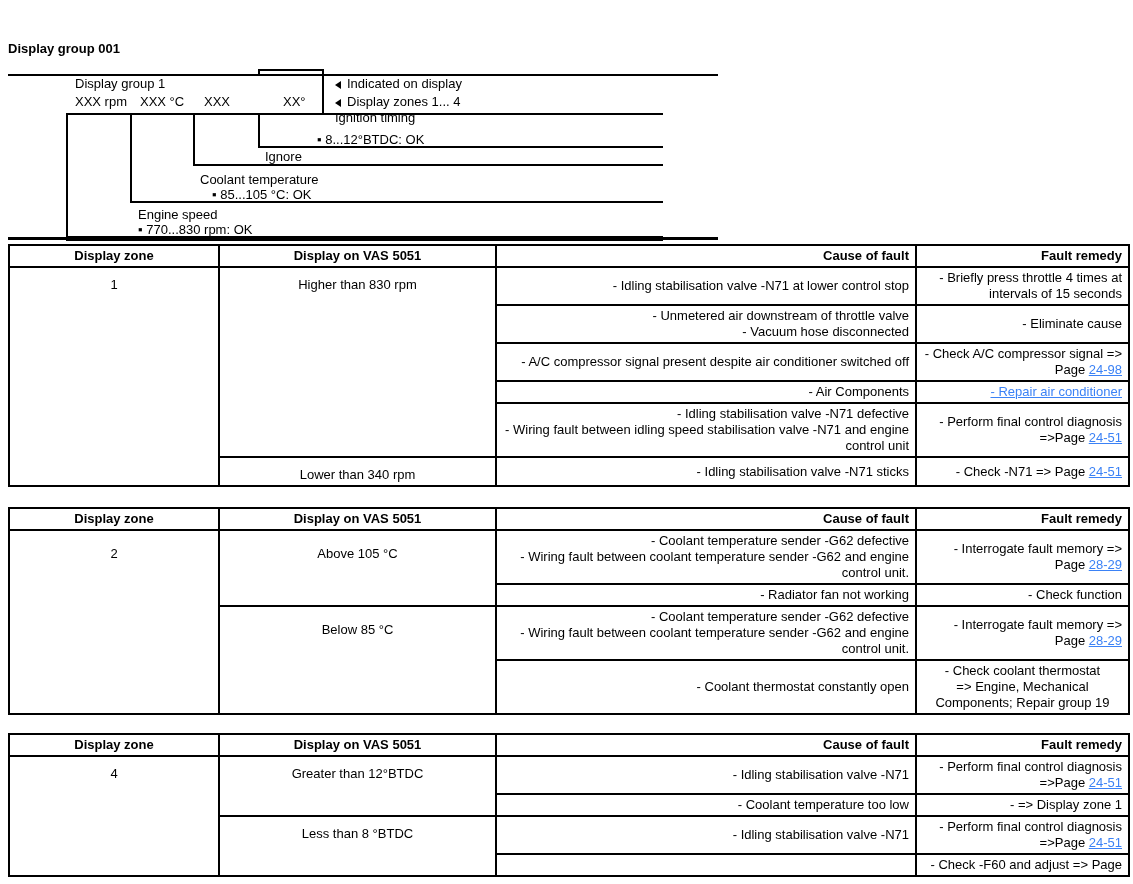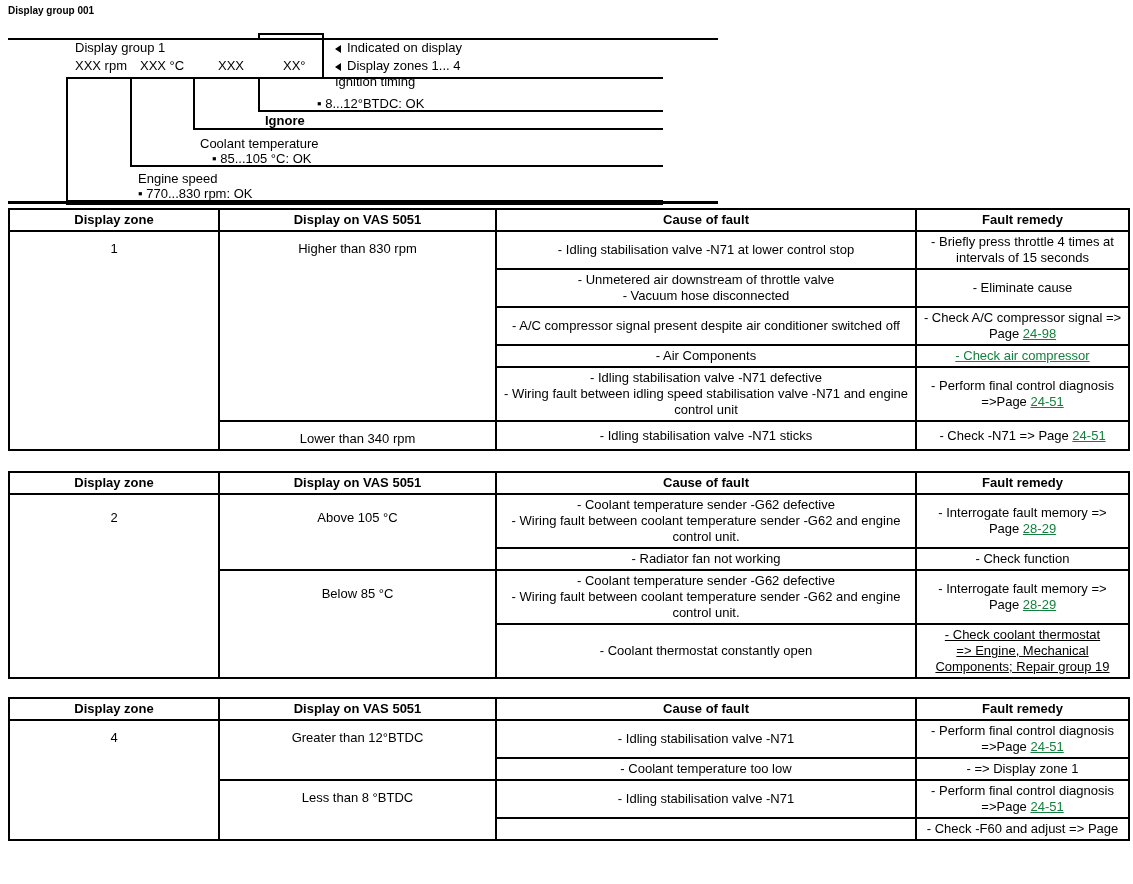--- a/index.html
+++ b/index.html
@@ -1,37 +1,37 @@
 <!DOCTYPE html>
 <html><head>
 <meta charset="utf-8">
 <style>
   html,body{margin:0;padding:0;background:#fff;}
   body{width:1133px;height:884px;font-family:"Liberation Sans","DejaVu Sans",sans-serif;color:#000;font-size:13px;}
   .page{padding:5px 5px 0 8px;}
-  .page-title{font-weight:bold;font-size:10px;height:16px;}
+  .page-title{font-weight:bold;font-size:13px;height:16px;margin-top:36px;}
   
   .diagram{position:relative;margin-top:11px;width:1118px;height:174px;}
   .hl,.vl{position:absolute;background:#000;}
   .dg-text{position:absolute;white-space:nowrap;line-height:15px;}
   .legend-item{position:absolute;white-space:nowrap;line-height:15px;}
   .tri{display:inline-block;width:0;height:0;border-top:4px solid transparent;border-bottom:4px solid transparent;border-right:6px solid #000;margin-right:6px;position:relative;top:1px;}
   
   .section-title{font-weight:bold;font-size:13px;margin-top:40px;height:16px;}
   #tables{margin-top:2px;}
   table.tbl{border-collapse:collapse;table-layout:fixed;width:1120px;border:2px solid #22c55e;}
   table.tbl{margin-bottom:0;}
   .gap1{height:20px;} .gap2{height:18px;}
-  .tbl th,.tbl td{border:2px solid #000;padding:2px 6px;line-height:16px;font-size:13px;vertical-align:middle;font-weight:normal;text-align:center;word-wrap:break-word;}
+  .tbl th,.tbl td{border:2px solid #000;padding:2px 6px;line-height:16px;font-size:13px;vertical-align:middle;font-weight:normal;text-align:right;word-wrap:break-word;}
   .tbl th{font-weight:bold;height:16px;}
   .tbl th.center{text-align:center;}
   .tbl td.cell-zone,.tbl td.cell-display{text-align:center;vertical-align:top;padding-top:9px;}
   .tbl[data-tbl="1"] td.cell-zone,.tbl[data-tbl="1"] td.cell-display{padding-top:15px;}
-  .tbl td.center{text-decoration:underline;}
-  a.green-link{color:#15803d;text-decoration:underline;cursor:pointer;}
+  .tbl td.center{text-align:center;}
+  a.green-link{color:#3b82f6;text-decoration:underline;cursor:pointer;}
 </style>
 </head>
 <body>
 
 <div class="page">
 
   <div class="page-title">Display group 001</div>
 
   <div class="diagram">
 
@@ -46,29 +46,29 @@
     <div class="vl" style="left:250px;top:45px;width:2px;height:35px;"></div>
     <div class="hl" style="left:250px;top:78px;width:405px;height:2px;"></div>
     <div class="hl" style="left:185px;top:96px;width:470px;height:2px;"></div>
     <div class="hl" style="left:122px;top:133px;width:533px;height:2px;"></div>
     <div class="hl" style="left:0px;top:169px;width:710px;height:3px;"></div>
     <div class="hl" style="left:58px;top:168px;width:597px;height:5px;"></div>
 
     <div class="dg-text" style="left:67px;top:8px;">Display group 1</div>
     <div class="dg-text" style="left:67px;top:26px;">XXX rpm</div>
     <div class="dg-text" style="left:132px;top:26px;">XXX °C</div>
-    <div class="dg-text" style="left:210px;top:26px;">XXX</div>
+    <div class="dg-text" style="left:196px;top:26px;">XXX</div>
     <div class="dg-text" style="left:275px;top:26px;">XX°</div>
 
     <div class="legend-item" style="left:327px;top:8px;"><span class="tri"></span><span>Indicated on display</span></div>
     <div class="legend-item" style="left:327px;top:26px;"><span class="tri"></span><span>Display zones 1... 4</span></div>
 
     <div class="dg-text" style="left:327px;top:42px;">Ignition timing</div>
     <div class="dg-text" style="left:309px;top:64px;">▪ 8...12°BTDC: OK</div>
-    <div class="dg-text" style="left:257px;top:81px;font-weight:bold;">Ignore</div>
+    <div class="dg-text" style="left:257px;top:81px;">Ignore</div>
     <div class="dg-text" style="left:192px;top:104px;">Coolant temperature</div>
     <div class="dg-text" style="left:204px;top:119px;">▪ 85...105 °C: OK</div>
     <div class="dg-text" style="left:130px;top:139px;">Engine speed</div>
     <div class="dg-text" style="left:130px;top:154px;">▪ 770...830 rpm: OK</div>
   </div>
 
 
   <div id="tables">
       <table class="tbl" data-tbl="0">
         <colgroup>
@@ -95,21 +95,21 @@
           <tr>
             <td><span>- Unmetered air downstream of throttle valve</span><br><span>- Vacuum hose disconnected</span></td>
             <td><span>- Eliminate cause</span></td>
           </tr>
           <tr>
             <td><span>- A/C compressor signal present despite air conditioner switched off</span></td>
             <td><span>- Check A/C compressor signal =&gt; Page </span><a href="#" class="green-link">24-98</a></td>
           </tr>
           <tr>
             <td><span>- Air Components</span></td>
-            <td><a href="#" class="green-link">- Check air compressor</a></td>
+            <td><a href="#" class="green-link">- Repair air conditioner</a></td>
           </tr>
           <tr>
             <td><span>- Idling stabilisation valve -N71 defective</span><br><span>- Wiring fault between idling speed stabilisation valve -N71 and engine control unit</span></td>
             <td><span>- Perform final control diagnosis =&gt;Page </span><a href="#" class="green-link">24-51</a></td>
           </tr>
           <tr>
             <td class="cell-display" rowspan="1">Lower than 340 rpm</td>
             <td><span>- Idling stabilisation valve -N71 sticks</span></td>
             <td><span>- Check -N71 =&gt; Page </span><a href="#" class="green-link">24-51</a></td>
           </tr>

